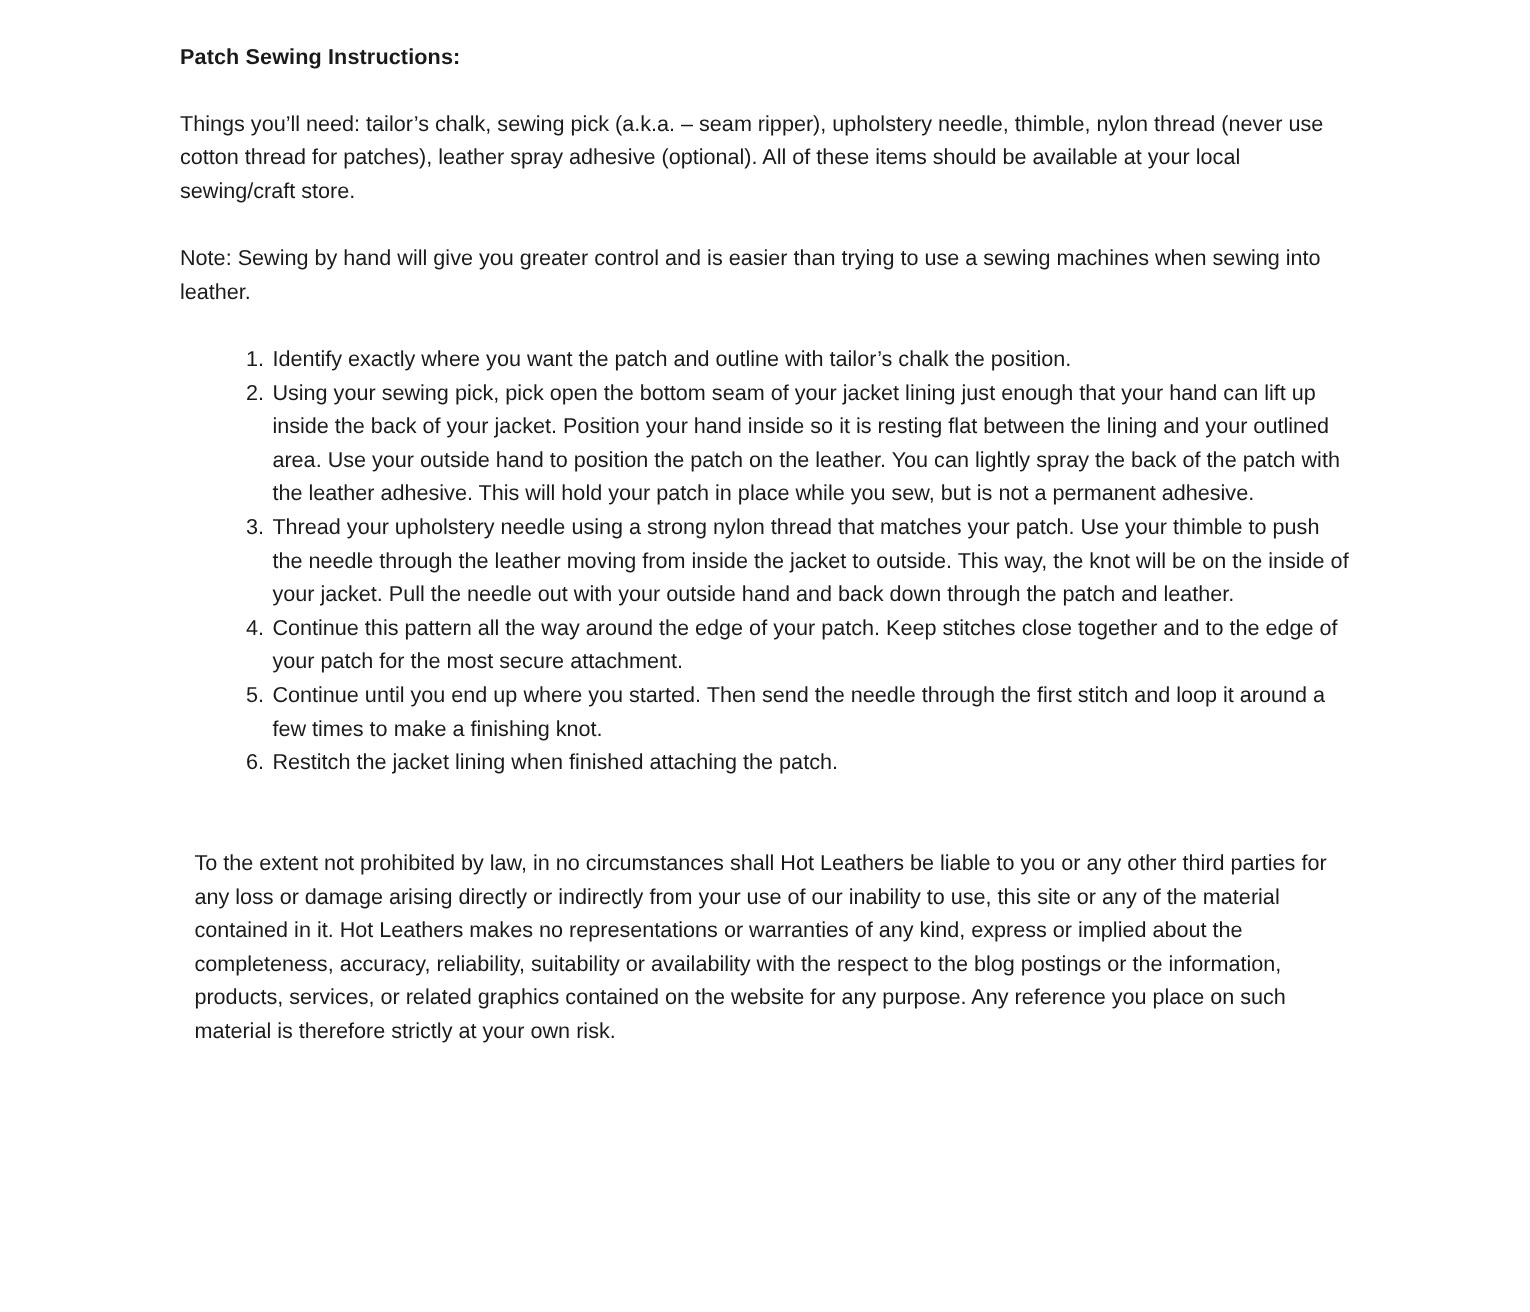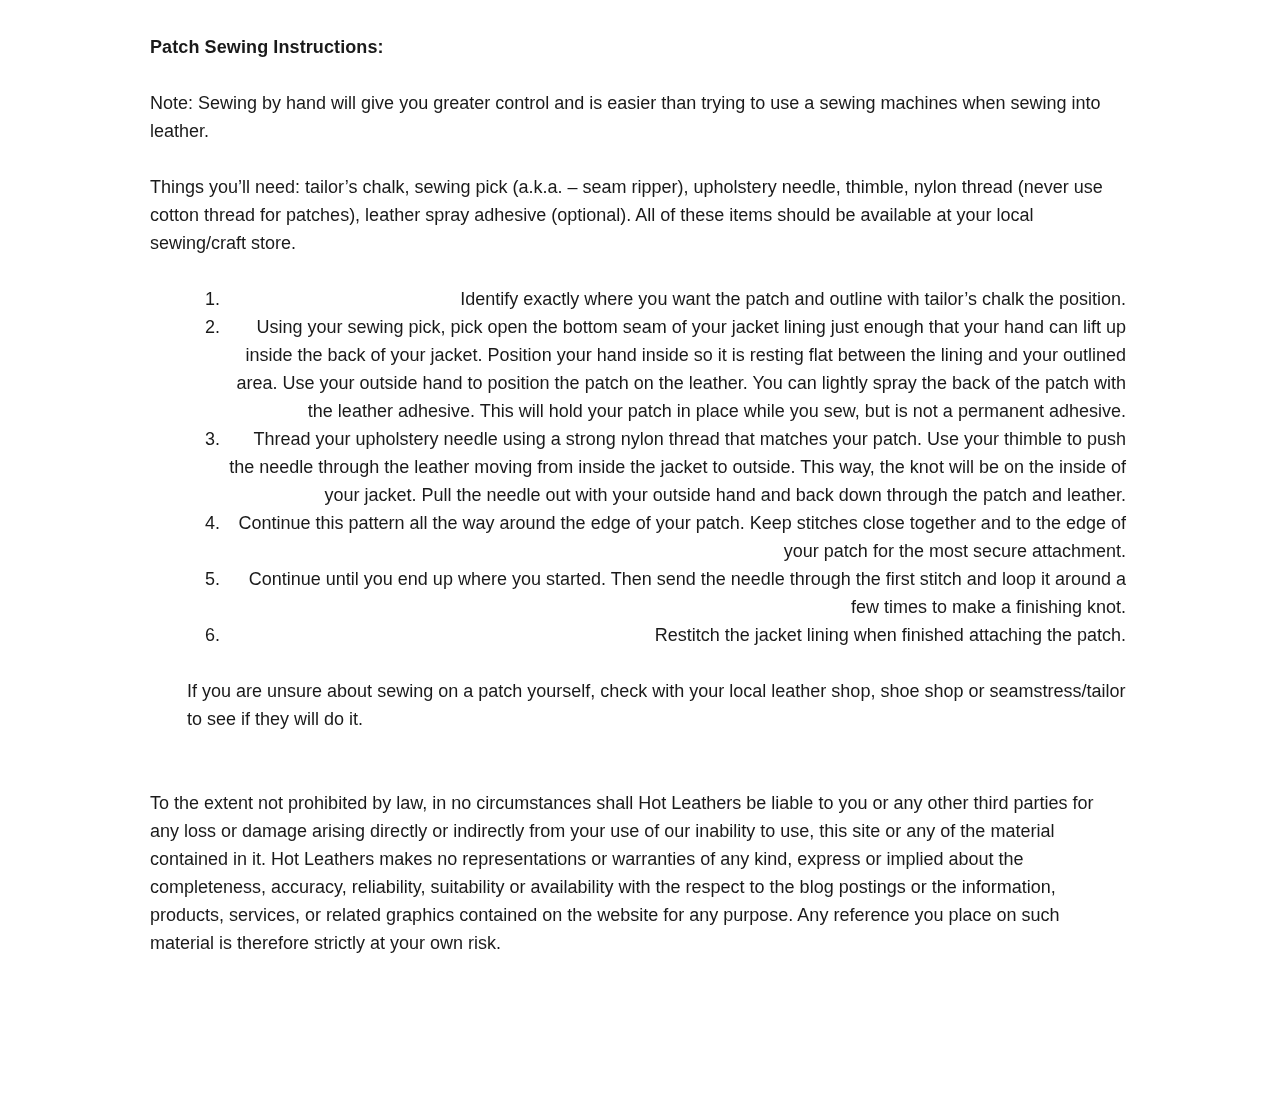--- a/index.html
+++ b/index.html
@@ -31,57 +31,55 @@
     font-weight: bold;
     margin: 0 0 28px 0;
     letter-spacing: 0.1px;
   }
   p.para {
     margin: 0 0 28px 0;
   }
   ol.steps {
     margin: 0 0 28px 0;
     padding: 0 0 0 75px;
-    text-align: right;
   }
   ol.steps li {
     margin: 0;
     padding-left: 2px;
   }
   .note-block {
     margin: 0 0 56px 37px;
   }
   .note-block p {
     margin: 0;
   }
   p.disclaimer {
-    margin: 0;
+    margin: 12px;
   }
 </style>
 </head>
 <body>
 
 <div class="page">
   <div class="content">
 
     <h1 class="doc-title">Patch Sewing Instructions:</h1>
 
+    <p class="para">Things you’ll need: tailor’s chalk, sewing pick (a.k.a. – seam ripper), upholstery needle, thimble, nylon thread (never use cotton thread for patches), leather spray adhesive (optional). All of these items should be available at your local sewing/craft store.</p>
+
     <p class="para">Note: Sewing by hand will give you greater control and is easier than trying to use a sewing machines when sewing into leather.</p>
-
-    <p class="para">Things you’ll need: tailor’s chalk, sewing pick (a.k.a. – seam ripper), upholstery needle, thimble, nylon thread (never use cotton thread for patches), leather spray adhesive (optional). All of these items should be available at your local sewing/craft store.</p>
 
     <ol class="steps">
       <li>Identify exactly where you want the patch and outline with tailor’s chalk the position.</li>
       <li>Using your sewing pick, pick open the bottom seam of your jacket lining just enough that your hand can lift up inside the back of your jacket. Position your hand inside so it is resting flat between the lining and your outlined area. Use your outside hand to position the patch on the leather. You can lightly spray the back of the patch with the leather adhesive. This will hold your patch in place while you sew, but is not a permanent adhesive.</li>
       <li>Thread your upholstery needle using a strong nylon thread that matches your patch. Use your thimble to push the needle through the leather moving from inside the jacket to outside. This way, the knot will be on the inside of your jacket. Pull the needle out with your outside hand and back down through the patch and leather.</li>
       <li>Continue this pattern all the way around  the edge of your patch. Keep stitches close together and to the edge of your patch for the most secure attachment.</li>
       <li>Continue until you end up where you started. Then send the needle through the first stitch and loop it around a few times to make a finishing knot.</li>
       <li>Restitch the jacket lining when finished attaching the patch.</li>
     </ol>
 
     <div class="note-block">
-      <p>If you are unsure about sewing on a patch yourself, check with your local leather shop, shoe shop or seamstress/tailor to see if they will do it.</p>
     </div>
 
     <p class="disclaimer">To the extent not prohibited by law, in no circumstances shall Hot Leathers be liable to you or any other third parties for any loss or damage arising directly or indirectly from your use of our inability to use, this site or any of the material contained in it. Hot Leathers makes no representations or warranties of any kind, express or implied about the completeness, accuracy, reliability, suitability or availability with the respect to the blog postings or the information, products, services, or related graphics contained on the website for any purpose. Any reference you place on such material is therefore strictly at your own risk.</p>
 
   </div>
 </div>
 
 </body></html>

